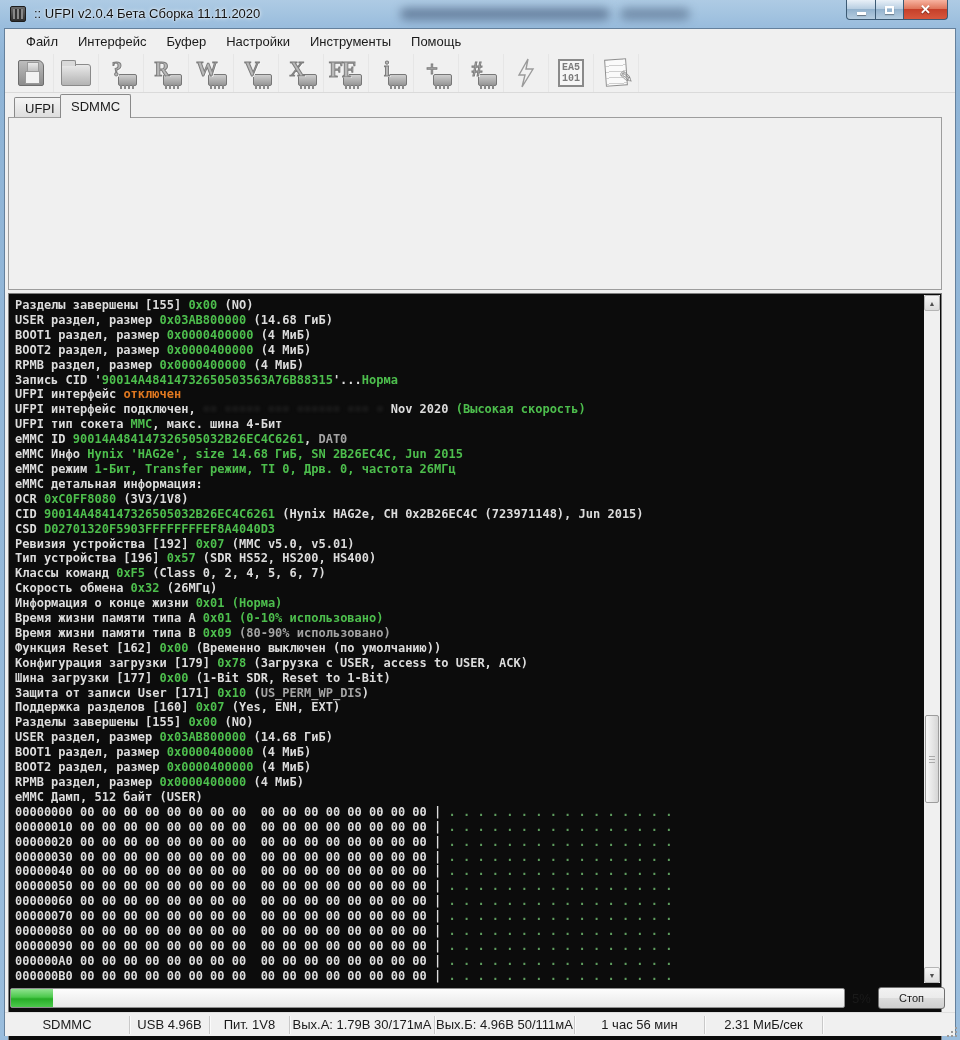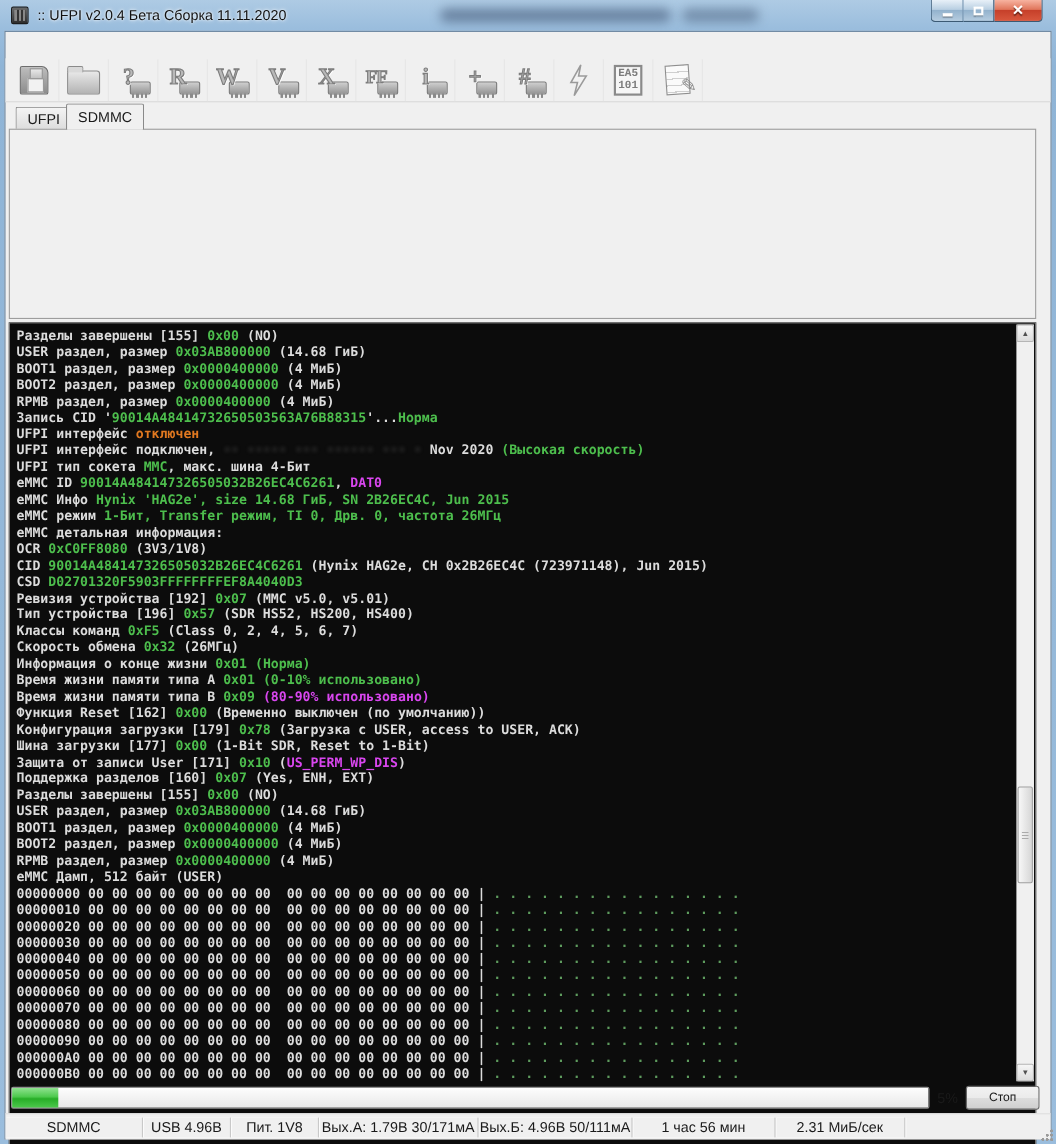--- a/index.html
+++ b/index.html
@@ -44,21 +44,21 @@
     display:flex; align-items:center; padding-left:12px; gap:2px; }
   .menu-item { padding:3px 9px; cursor:default; }
 
   
   .toolbar { position:absolute; left:5px; top:53px; width:950px; height:40px; background:#f0f0f0;
     border-bottom:1px solid #dadada; display:flex; align-items:center; padding-left:4px; }
   .tool-btn { width:45px; height:38px; position:relative; display:flex; align-items:center;
     justify-content:center; border-right:1px solid #e6e6e6; }
   .chip-letter { font-size:21px; font-weight:bold; color:#b9b9b9; -webkit-text-stroke:1px #7d7d7d;
     text-shadow:1px 1px 0 #fff; z-index:2; position:relative; left:-4px; top:-3px; font-family:"Liberation Serif",serif; }
-  .chip-letter.small { font-size:17px; letter-spacing:-1px; }
+  .chip-letter.small { font-size:23px; letter-spacing:-1px; }
   .chip-body { position:absolute; right:6px; bottom:6px; width:19px; height:12px;
     background:linear-gradient(180deg,#cfcfcf,#969696); border:1px solid #777; border-radius:2px; z-index:1; }
   .chip-body::after { content:""; position:absolute; left:1px; right:1px; bottom:-4px; height:4px;
     background:repeating-linear-gradient(90deg,#8a8a8a 0 2px,transparent 2px 4px); }
   .icon-floppy { width:26px; height:26px; background:linear-gradient(180deg,#bdbdbd,#8c8c8c);
     border:1px solid #6d6d6d; border-radius:2px 6px 2px 2px; position:relative; }
   .icon-floppy::before { content:""; position:absolute; left:6px; bottom:1px; width:13px; height:11px;
     background:#f2f2f2; border:1px solid #9a9a9a; }
   .icon-floppy::after { content:""; position:absolute; left:8px; top:1px; width:10px; height:8px;
     background:linear-gradient(180deg,#e9e9e9,#c2c2c2); border:1px solid #9a9a9a; }
@@ -99,21 +99,21 @@
   .action-btn { position:absolute; left:786px; width:145px; height:22px; }
   .browse-btn { position:absolute; width:27px; height:22px; }
   .checkbox { position:absolute; width:13px; height:13px; border:1px solid #8e8e8e;
     background:linear-gradient(180deg,#fdfdfd,#ececec); }
 
   
   .console { position:absolute; left:8px; top:293px; width:934px; height:884px; background:#0c0c0c;
     border:1px solid #7f7f7f; overflow:hidden; }
   .console-text { position:absolute; left:6px; top:4px; right:22px; font-family:"DejaVu Sans Mono",monospace;
     font-size:12px; font-weight:bold; line-height:14.9px; white-space:pre; }
-  .c-w { color:#dcdcdc; } .c-g { color:#4dbe4d; } .c-y { color:#d946ef; }
+  .c-w { color:#dcdcdc; } .c-g { color:#4dbe4d; } .c-y { color:#a3a3a3; }
   .c-o { color:#e07820; } .c-d { color:#5e9c5e; }
   .c-b { color:#6a6a6a; filter:blur(2px); }
 
   
   .vscroll { position:absolute; right:1px; top:1px; width:16px; height:688px; background:#f0f0f0; }
   .vs-arrow { position:absolute; left:0; width:16px; height:16px; font-size:7px; color:#505050;
     display:flex; align-items:center; justify-content:center;
     background:linear-gradient(180deg,#f6f6f6,#dcdcdc); border:1px solid #b5b5b5; border-radius:2px; }
   .vs-up { top:0; } .vs-down { bottom:0; }
   .vs-thumb { position:absolute; left:1px; width:14px; top:420px; height:88px;
@@ -161,20 +161,28 @@
           <span class="glyph-max"></span>
         </div>
       <div class="cap-btn cap-close">
           <span class="glyph-close">✕</span>
         </div>
     </div>
   </div>
 
   <div class="client"></div>
 
+  <div class="menubar" id="menubar">
+      <div class="menu-item">Файл</div>
+      <div class="menu-item">Интерфейс</div>
+      <div class="menu-item">Буфер</div>
+      <div class="menu-item">Настройки</div>
+      <div class="menu-item">Инструменты</div>
+      <div class="menu-item">Помощь</div>
+    </div>
 
   <div class="toolbar" id="toolbar">
       <div class="tool-btn">
         <span class="icon-floppy"></span>
       </div>
       <div class="tool-btn">
         <span class="icon-folder"></span>
       </div>
       <div class="tool-btn">
         <span class="chip-letter">?</span>

